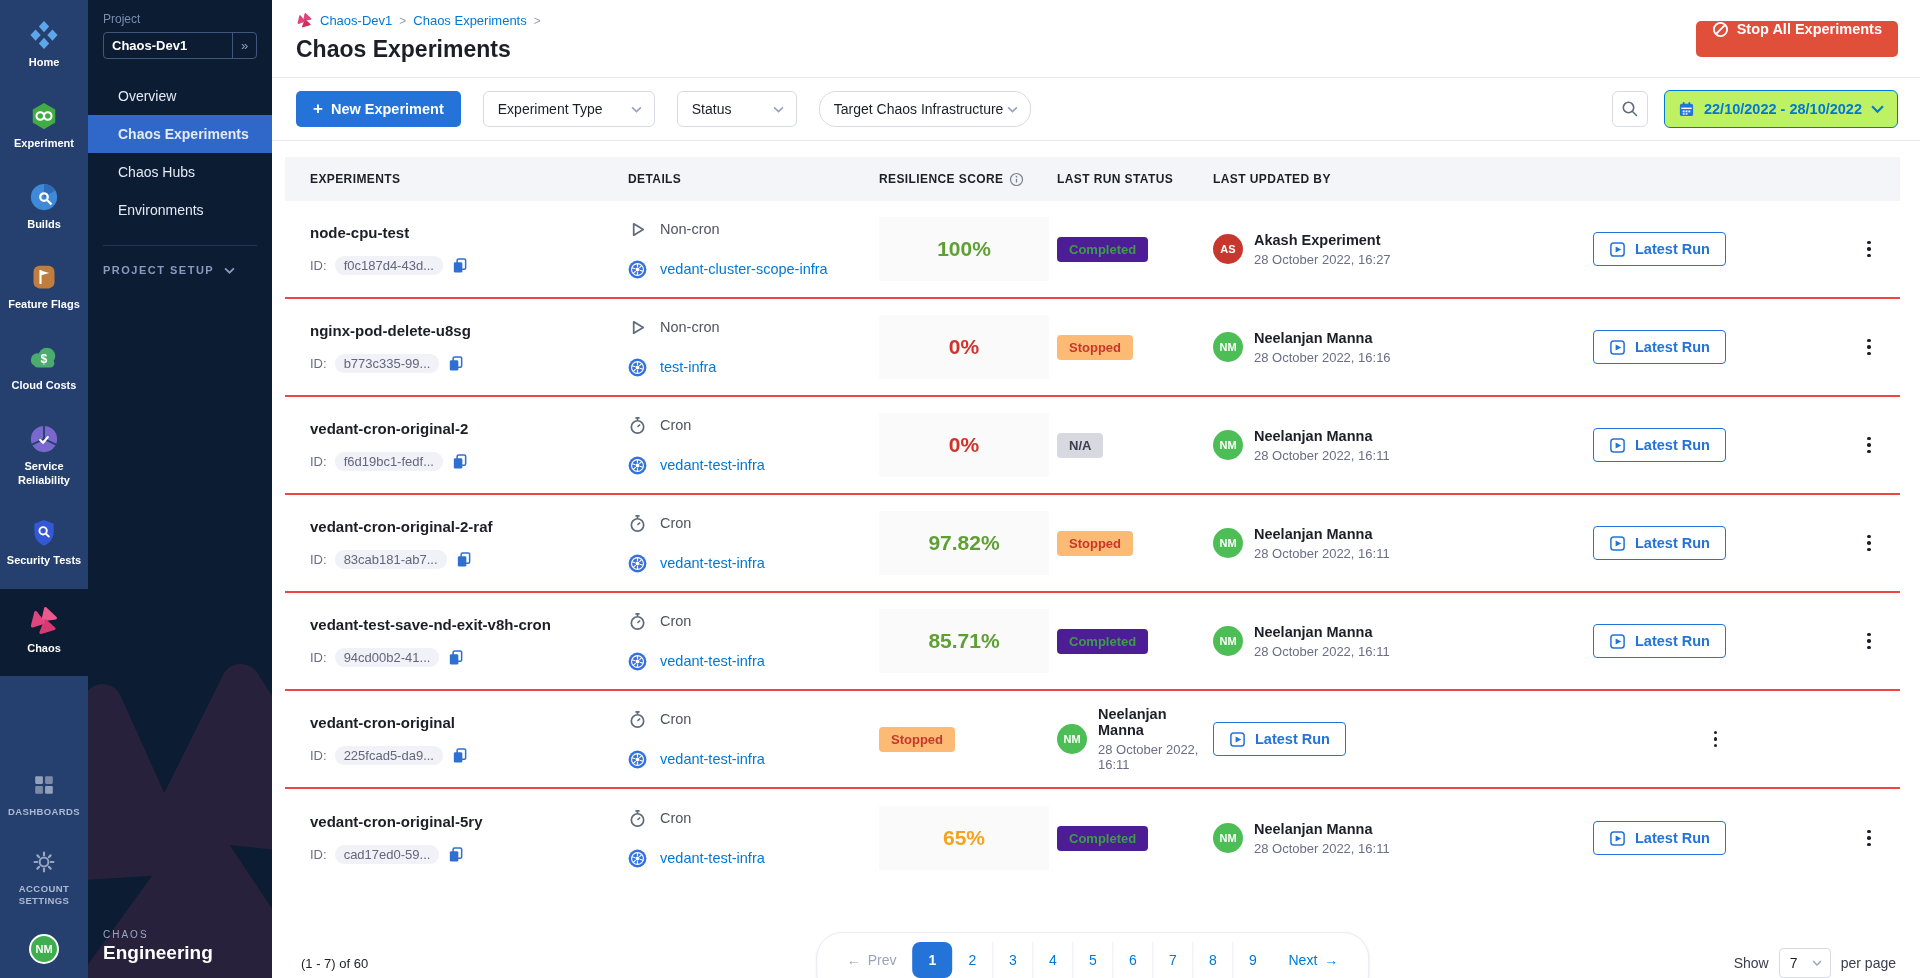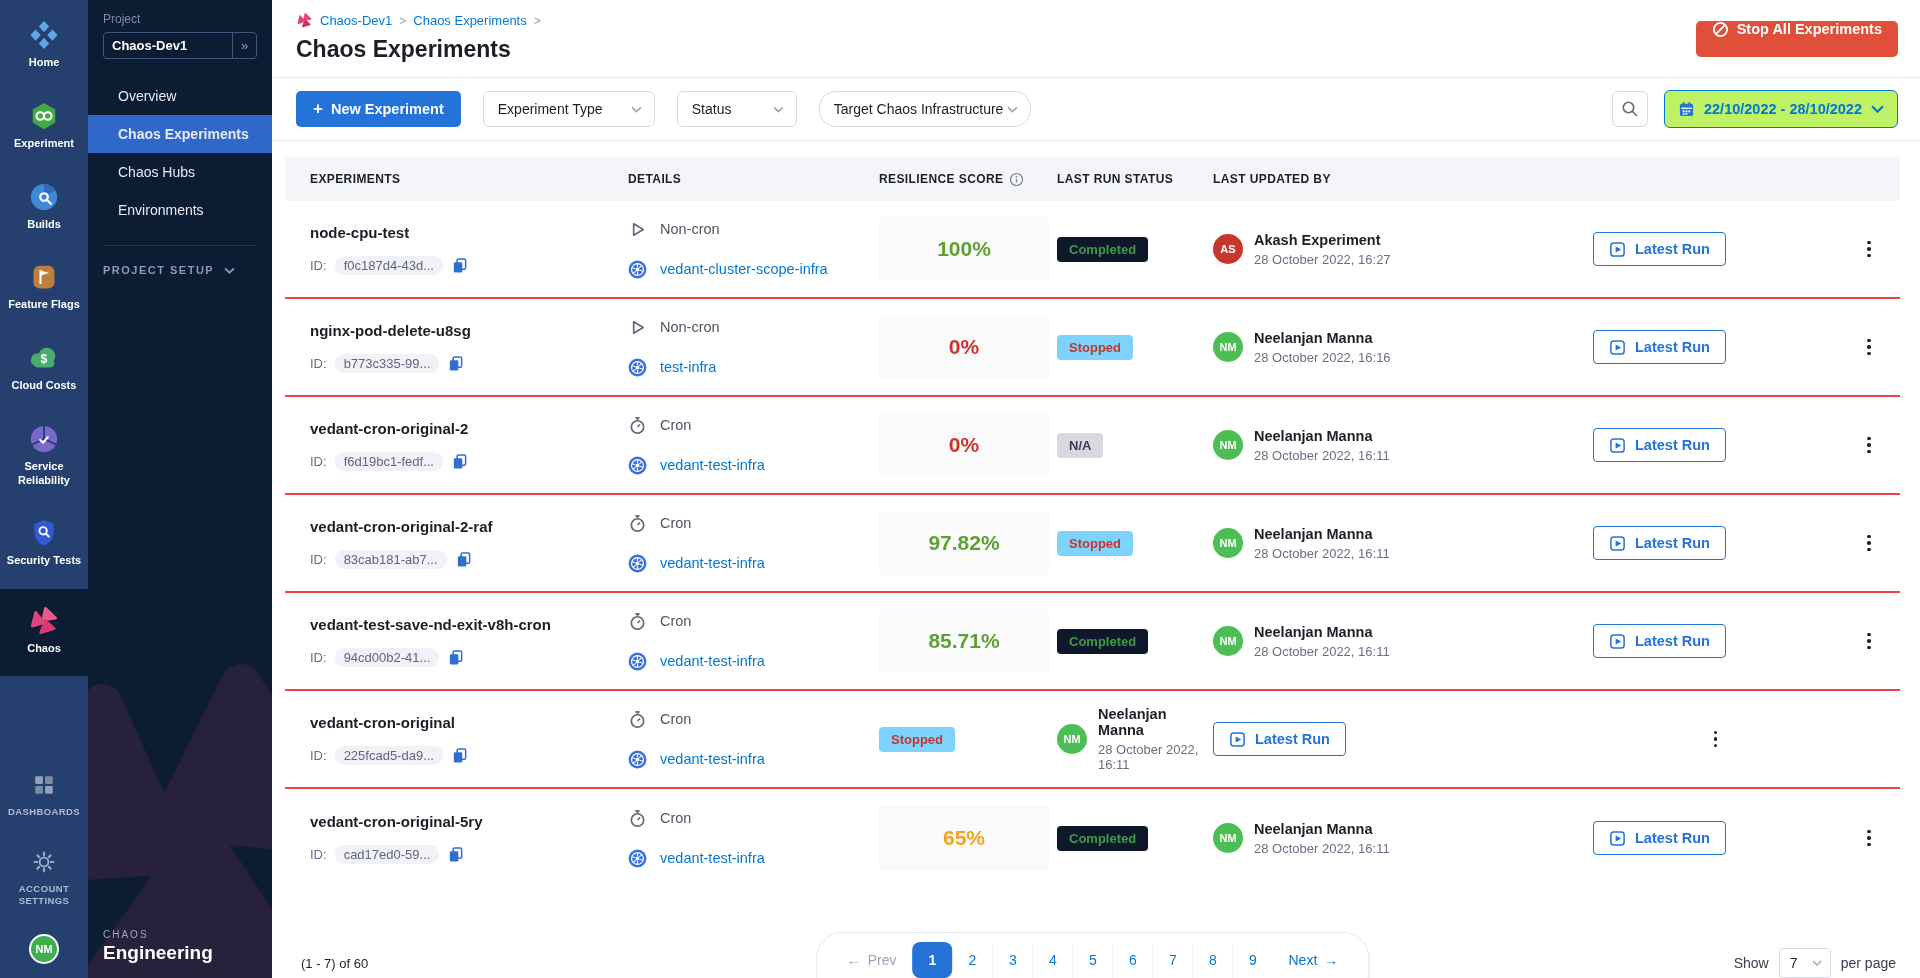--- a/index.html
+++ b/index.html
@@ -71,22 +71,22 @@
   .sched-icon { display:flex; width:19px; justify-content:center; }
   .infra-link { font-size:14.5px; color:#0278d5; text-decoration:none; cursor:pointer; }
   .k8s-icon { display:flex; }
 
   .score-panel { width:170px; height:64px; background:#fafafa; display:flex; align-items:center; justify-content:center; font-size:21px; font-weight:bold; }
   .score-panel[data-color="green"] { color:#5fa035; }
   .score-panel[data-color="red"]   { color:#ce342c; }
   .score-panel[data-color="amber"] { color:#f0a41f; }
 
   .badge { display:inline-block; padding:5px 12px; border-radius:4px; font-size:13px; font-weight:bold; }
-  .badge[data-variant="completed"] { background:#0f172a; color:#3e9c49; }
-  .badge[data-variant="stopped"]   { background:#7dd3fc; color:#c7372c; }
+  .badge[data-variant="completed"] { background:#4c1d95; color:#3e9c49; }
+  .badge[data-variant="stopped"]   { background:#fdba74; color:#c7372c; }
   .badge[data-variant="na"]        { background:#d8d8e0; color:#3b3c4e; }
 
   .c-user { display:flex; align-items:center; gap:11px; }
   .avatar { width:30px; height:30px; border-radius:50%; color:#fff; font-size:11px; font-weight:bold; display:flex; align-items:center; justify-content:center; flex-shrink:0; }
   .avatar[data-color="red"]   { background:#c7372e; }
   .avatar[data-color="green"] { background:#4dbe56; }
   .user-name { font-size:14.5px; font-weight:bold; color:#1c1f27; }
   .user-date { font-size:13px; color:#6b6d85; margin-top:4px; }
 
   .run-btn { display:flex; align-items:center; gap:9px; height:34px; padding:0 15px; border:1px solid #2373d9; border-radius:4px; background:#fff; color:#2373d9; font-size:14.5px; font-weight:bold; cursor:pointer; font-family:inherit; }

